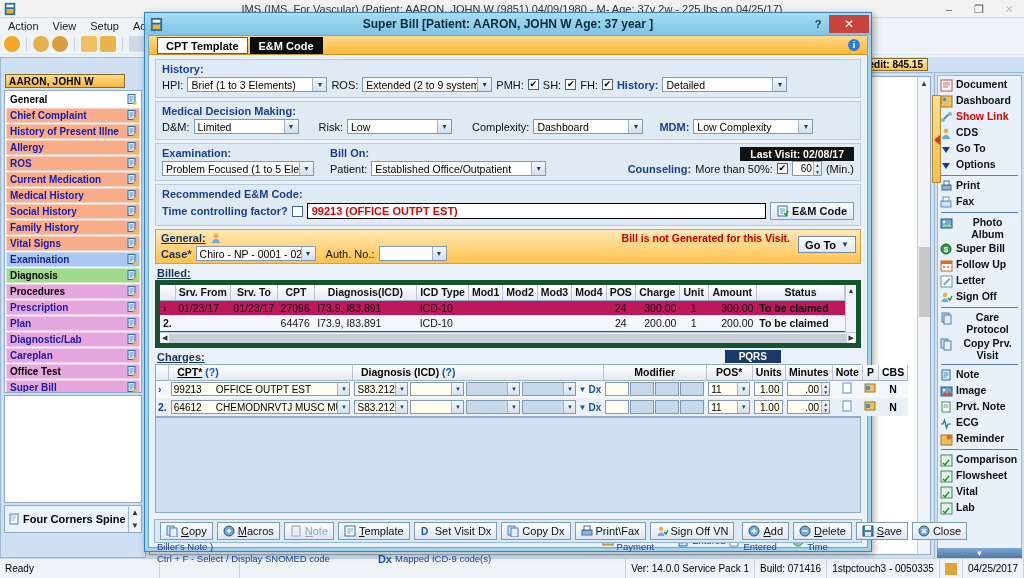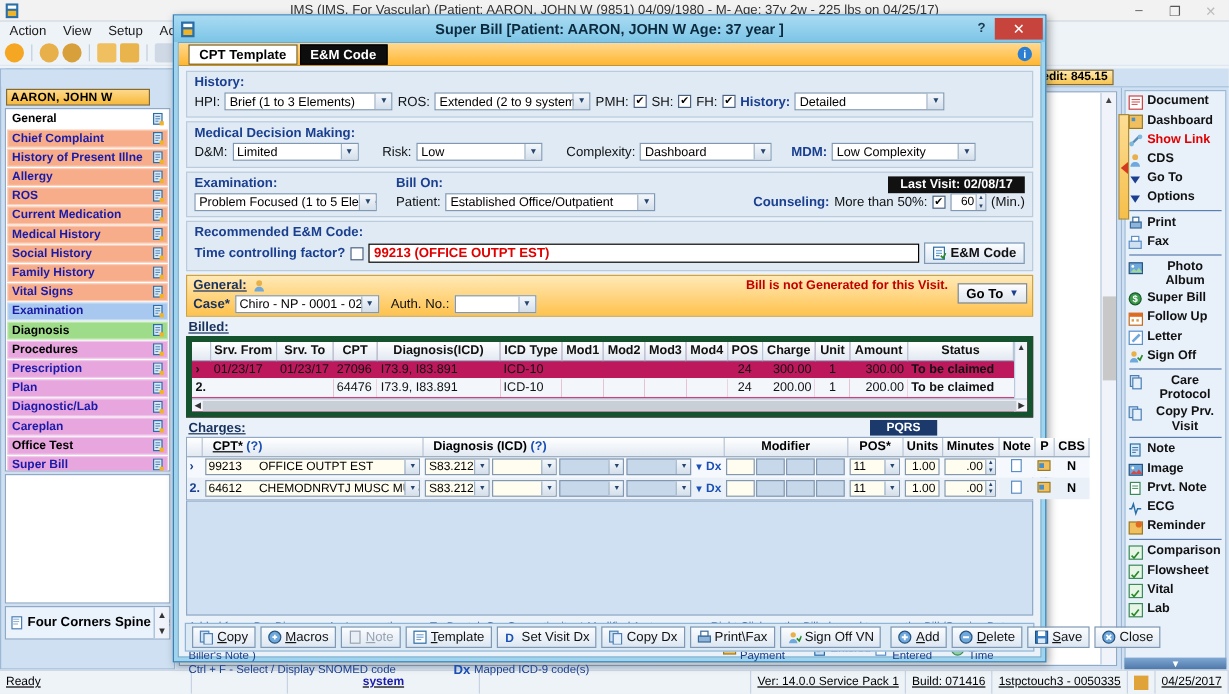--- a/index.html
+++ b/index.html
@@ -90,21 +90,21 @@
               background:linear-gradient(#fddd95,#f6bf4a); border:1px solid #b08a30; }
   .rail-arrow { position:absolute; left:-1px; top:62px; width:0; height:0;
                 border-top:5px solid transparent; border-bottom:5px solid transparent;
                 border-right:6px solid #d43b1e; }
   .rail-bottom { position:absolute; left:2px; right:2px; bottom:0; height:10px;
                  background:linear-gradient(#7fa8d4,#4e77a8); display:flex; align-items:center;
                  justify-content:center; color:#fff; font-size:8px; }
 
   
   #statusbar { position:absolute; left:0; right:0; bottom:0; height:20px; background:#eef3f8;
-               border-top:1px solid #c7d3e2; display:flex; align-items:stretch; font-size:10px;text-decoration:underline; }
+               border-top:1px solid #c7d3e2; display:flex; align-items:stretch; font-size:10px; }
   .sb-cell { border-right:1px solid #c7d3e2; display:flex; align-items:center; padding:0 5px; }
 
   
   #dlg { position:absolute; left:144px; top:12px; width:728px; height:540px;
          background:#9fd4ef; border:1px solid #3a7fb5;
          box-shadow:2px 2px 7px rgba(0,0,0,.35); }
   .dlg-title { height:22px; background:linear-gradient(#a9dbf2,#7cc4e6); position:relative;
                display:flex; align-items:center; }
   .dlg-title .t {
     position:absolute; left:0; right:0; text-align:center; font-size:12px; font-weight:bold; color:#0c2a3e;
@@ -638,21 +638,20 @@
           </svg>
           <span style="color:#111111">Lab</span>
         </div>
       </div>
     <div class="rail-bottom">▼</div>
   </div>
 
   <div id="statusbar">
     <div class="sb-cell" style="width:160px">Ready</div>
     <div class="sb-cell" style="width:80px"></div>
-    <div class="sb-cell" style="width:160px;justify-content:center;color:#1a1aa8;font-weight:bold">system</div>
     <div class="sb-cell" style="flex:1"></div>
     <div class="sb-cell">Ver: 14.0.0 Service Pack 1</div>
     <div class="sb-cell">Build: 071416</div>
     <div class="sb-cell">1stpctouch3 - 0050335</div>
     <div class="sb-cell">
         <span style="display:inline-block;width:12px;height:12px;background:#e0a33a"></span>
       </div>
     <div class="sb-cell">04/25/2017</div>
   </div>
 </div>

